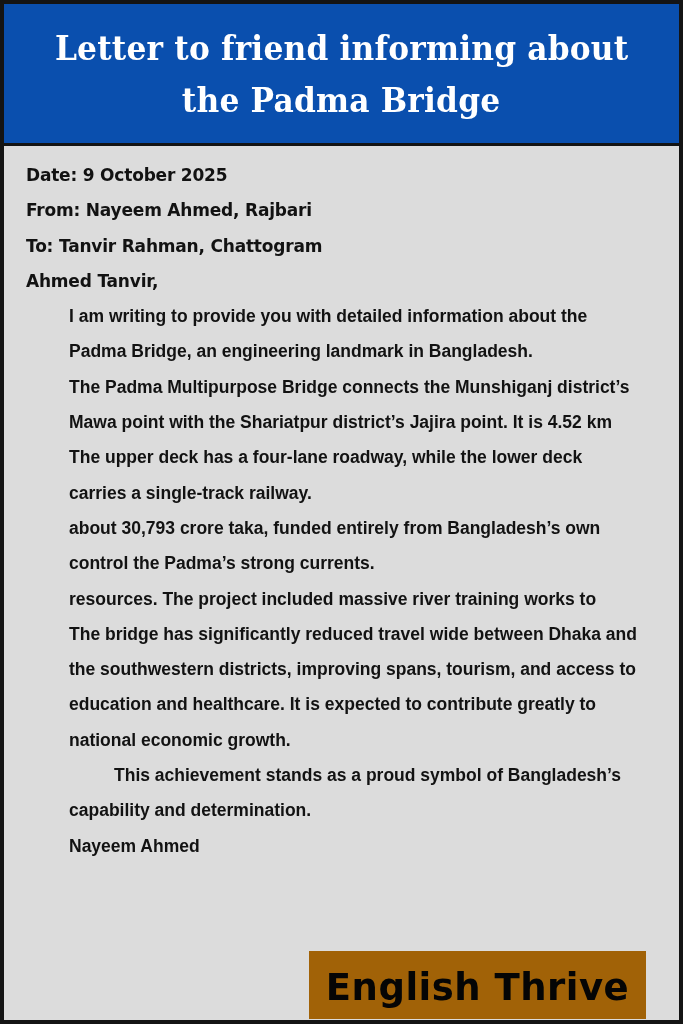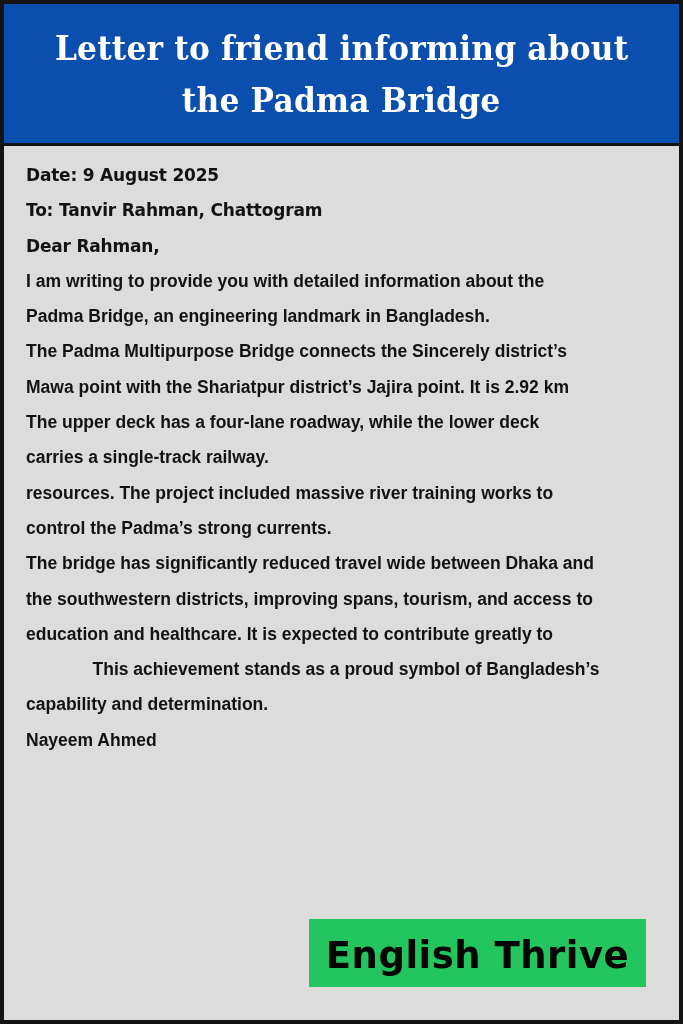--- a/index.html
+++ b/index.html
@@ -36,24 +36,24 @@
       color: #121212;
       font-family: "Liberation Sans", sans-serif;
       font-weight: bold;
       font-size: 17.5px;
     }
     .line {
       height: 35.3px; line-height: 35.3px;
       white-space: nowrap;
     }
     .meta .line { font-family: "DejaVu Sans", sans-serif; font-size: 17px; letter-spacing: -0.2px; }
-    .para .line { transform-origin: left center; }
+    .para .line { transform-origin: left center; margin-left: 43px; }
     .logo {
-      position: absolute; left: 305px; top: 773px; width: 337px; height: 68px;
-      background: #22c55e;
+      position: absolute; left: 305px; top: 805px; width: 337px; height: 68px;
+      background: #a16207;
       display: flex; align-items: center; justify-content: center;
     }
     .logo-text {
       font-family: "DejaVu Sans", sans-serif;
       font-weight: bold;
       font-size: 37px;
       color: #050505;
       letter-spacing: 0.5px;
       padding-top: 4px;
     }
@@ -63,46 +63,49 @@
 
 <div class="frame">
   <div class="header">
     <div class="header-line">Letter to friend informing about</div>
     <div class="header-line">the Padma Bridge</div>
   </div>
 
   <div class="body">
     <div class="letter">
       <div class="meta">
-        <div class="line" style="display: block;">Date: 9 August 2025</div>
+        <div class="line" style="display: block;">Date: 9 October 2025</div>
+        <div class="line" style="display: block;">From: Nayeem Ahmed, Rajbari</div>
         <div class="line" style="display: block;">To: Tanvir Rahman, Chattogram</div>
-        <div class="line" style="display: block;">Dear Rahman,</div>
+        <div class="line" style="display: block;">Ahmed Tanvir,</div>
       </div>
 
       <div class="para">
         <div class="line" style="display: block;">I am writing to provide you with detailed information about the</div>
         <div class="line" style="display: block;">Padma Bridge, an engineering landmark in Bangladesh.</div>
       </div>
 
       <div class="para">
-        <div class="line" style="display: block;">The Padma Multipurpose Bridge connects the Sincerely district’s</div>
-        <div class="line" style="display: block;">Mawa point with the Shariatpur district’s Jajira point. It is 2.92 km</div>
+        <div class="line" style="display: block;">The Padma Multipurpose Bridge connects the Munshiganj district’s</div>
+        <div class="line" style="display: block;">Mawa point with the Shariatpur district’s Jajira point. It is 4.52 km</div>
         <div class="line" style="display: block;">The upper deck has a four-lane roadway, while the lower deck</div>
         <div class="line" style="display: block;">carries a single-track railway.</div>
       </div>
 
       <div class="para">
+        <div class="line" style="display: block;">about 30,793 crore taka, funded entirely from Bangladesh’s own</div>
+        <div class="line" style="display: block;">control the Padma’s strong currents.</div>
         <div class="line" style="display: block;">resources. The project included massive river training works to</div>
-        <div class="line" style="display: block;">control the Padma’s strong currents.</div>
       </div>
 
       <div class="para">
         <div class="line" style="display: block;">The bridge has significantly reduced travel wide between Dhaka and</div>
         <div class="line" style="display: block;">the southwestern districts, improving spans, tourism, and access to</div>
         <div class="line" style="display: block;">education and healthcare. It is expected to contribute greatly to</div>
+        <div class="line" style="display: block;">national economic growth.</div>
       </div>
 
       <div class="para">
         <div class="line" style="display: block; text-align: center;">This achievement stands as a proud symbol of Bangladesh’s</div>
         <div class="line" style="display: block;">capability and determination.</div>
       </div>
 
       <div class="para">
         <div class="line" style="display: block;">Nayeem Ahmed</div>
       </div>

